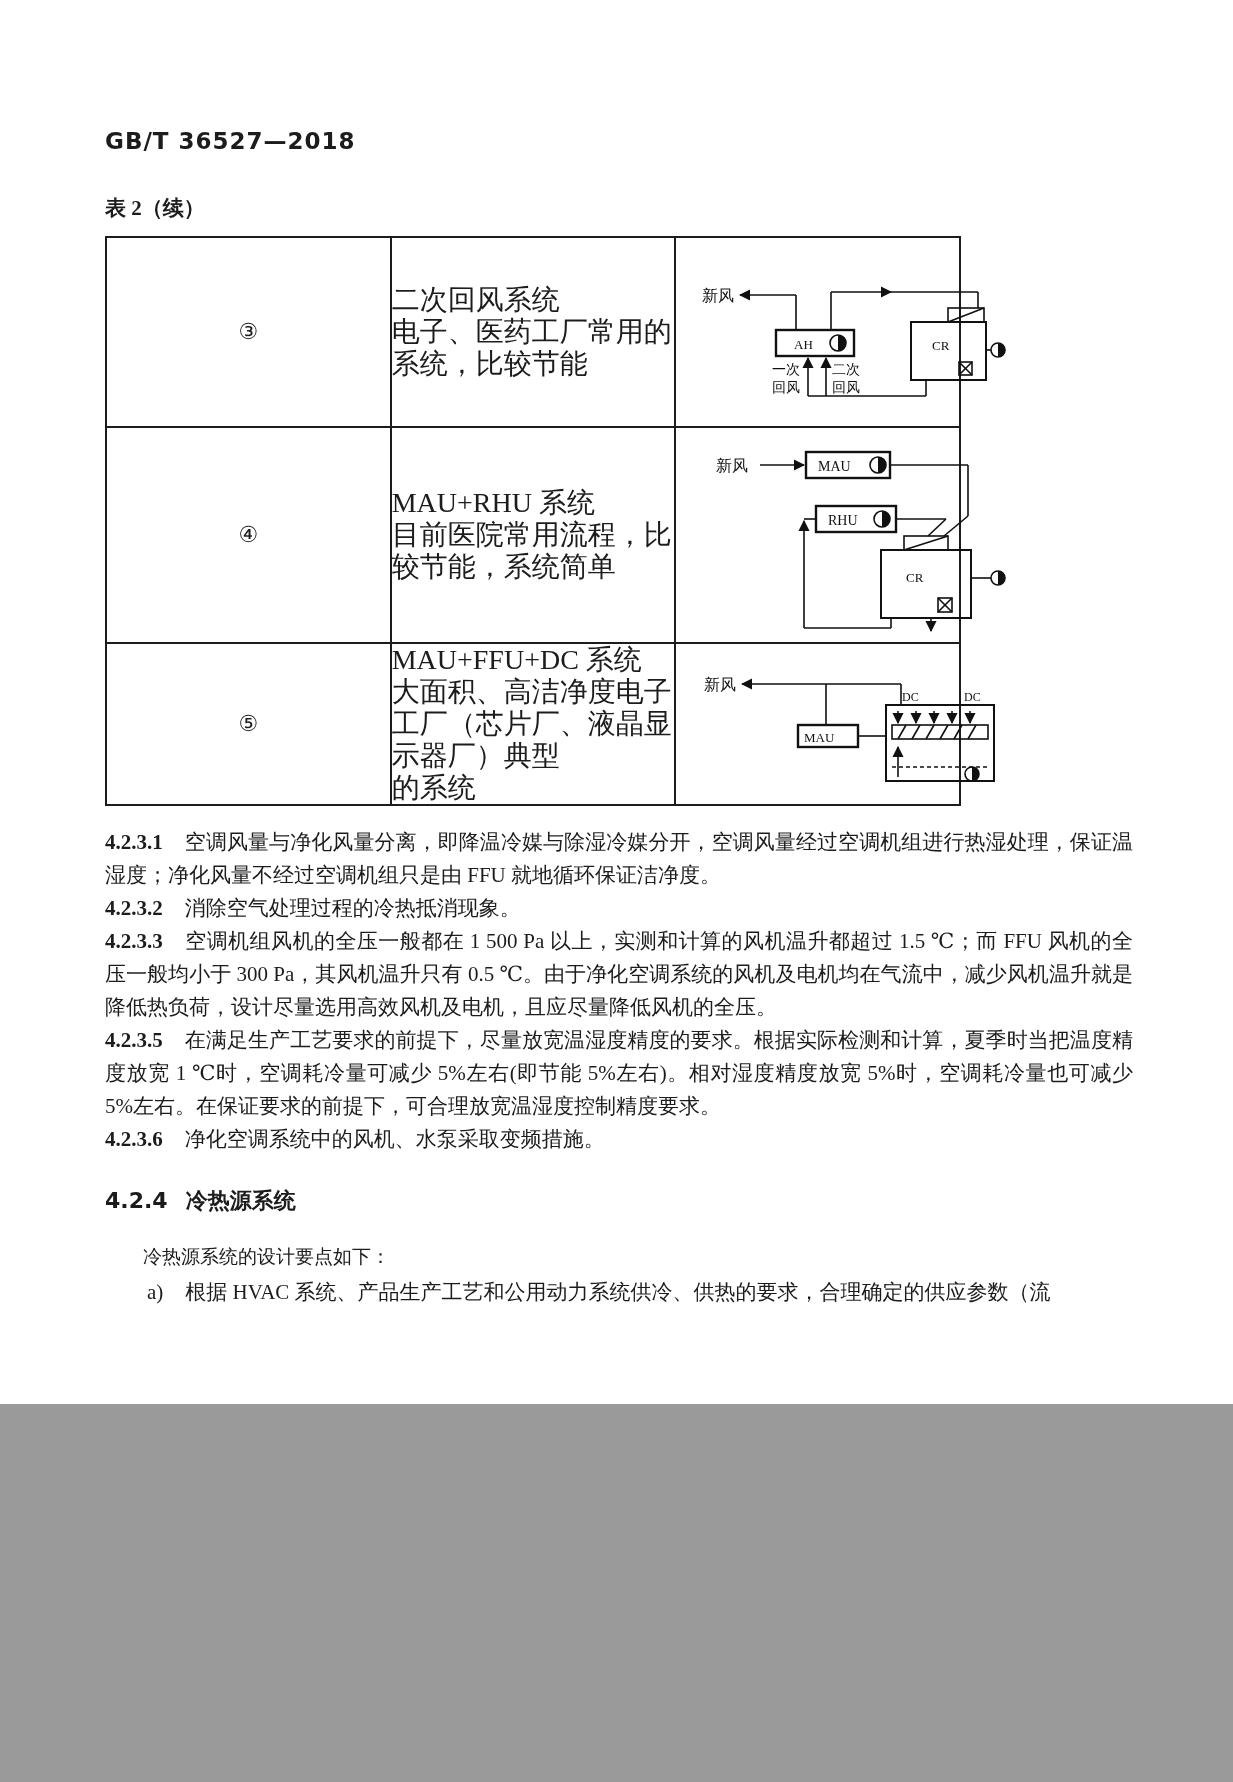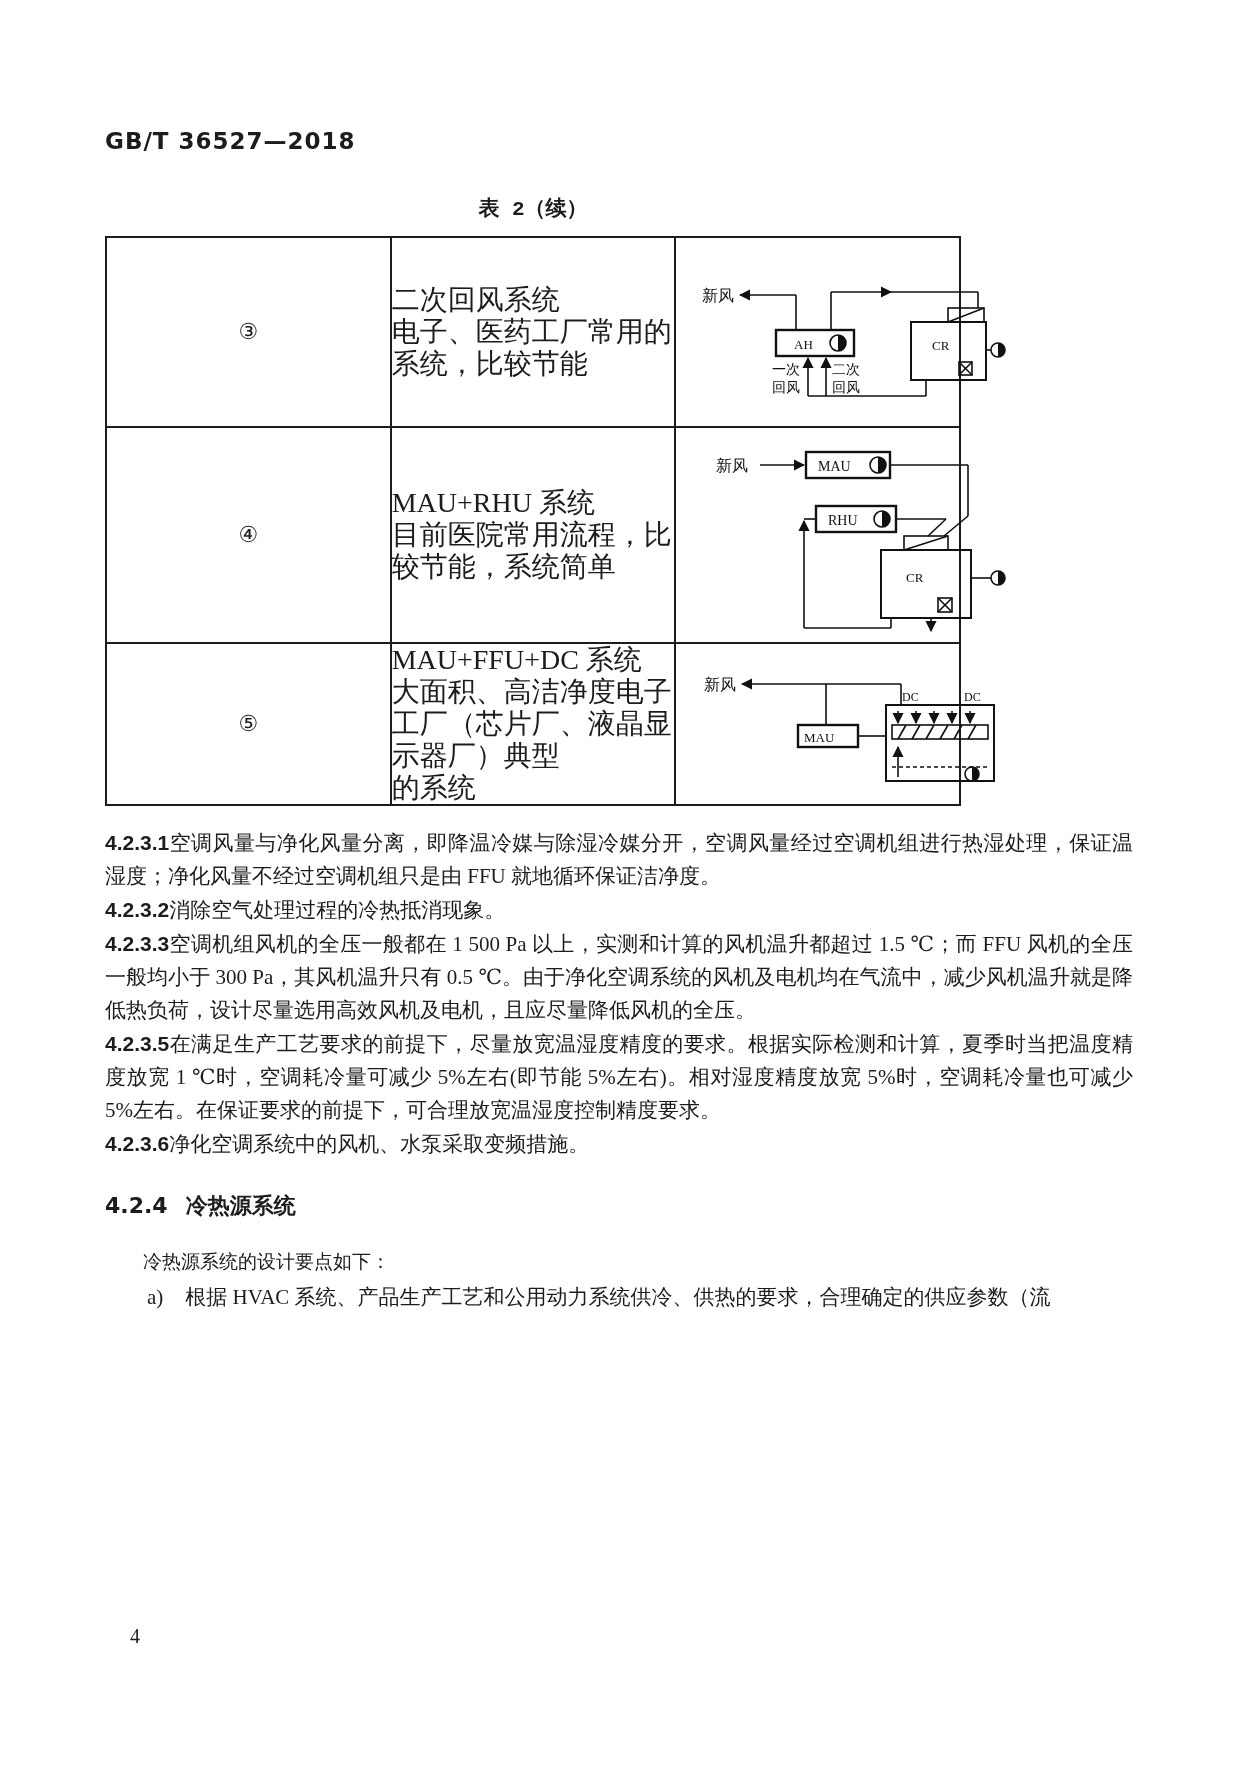--- a/index.html
+++ b/index.html
@@ -1,33 +1,33 @@
 <!DOCTYPE html>
 <html><head>
 <meta charset="utf-8">
 <style>
   html,body{margin:0;padding:0;background:#9a9a9a;}
   .page{
     position:relative;
-    width:1233px;height:1782px;
+    width:1233px;height:1404px;
     margin:0 auto;
     background:#ffffff;
     color:#1c1c1c;
     font-family:"Liberation Serif","DejaVu Serif",serif;
     overflow:hidden;
     box-sizing:border-box;
     padding:128px 100px 16px 105px;
   }
   .doc-header{
     font-family:"DejaVu Sans","Liberation Sans",sans-serif;
     font-weight:bold;font-size:23px;letter-spacing:1px;
   }
   .table-title{
-    width:856px;text-align:center;
-    font-family:Liberation Mono, monospace;
+    width:856px;text-align:left;
+    font-family:Liberation Serif, serif;
     font-weight:bold;font-size:21px;
     margin:40px 0 14px 0;
   }
   table.spec{
     border-collapse:collapse;width:856px;table-layout:fixed;
   }
   table.spec td,table.spec th{
     border:2px solid #1c1c1c;
     vertical-align:middle;
     padding:0;
@@ -53,22 +53,22 @@
   }
   .h423{margin-top:152px;}
   .h424{margin-top:30px;}
   .hnum{margin-right:18px;}
   .body-text{margin-top:20px;}
   p.para{
     margin:0;font-size:21px;line-height:33px;
     text-align:justify;
   }
   .pnum{
-    font-family:Liberation Sans, sans-serif;
-    font-weight:bold;margin-right:0;white-space:nowrap;
+    font-family:Liberation Serif, serif;
+    font-weight:bold;margin-right:22px;white-space:nowrap;
   }
   p.intro{margin:24px 0 0 0;font-size:19px;line-height:33px;text-indent:2em;}
   p.list-a{margin:3px 0 0 0;font-size:21px;line-height:33px;padding-left:2em;}
   .a-label{margin-right:22px;}
   .page-num{
     position:absolute;left:130px;top:1625px;
     font-size:20px;font-family:"Liberation Serif",serif;
   }
 </style>
 </head>

